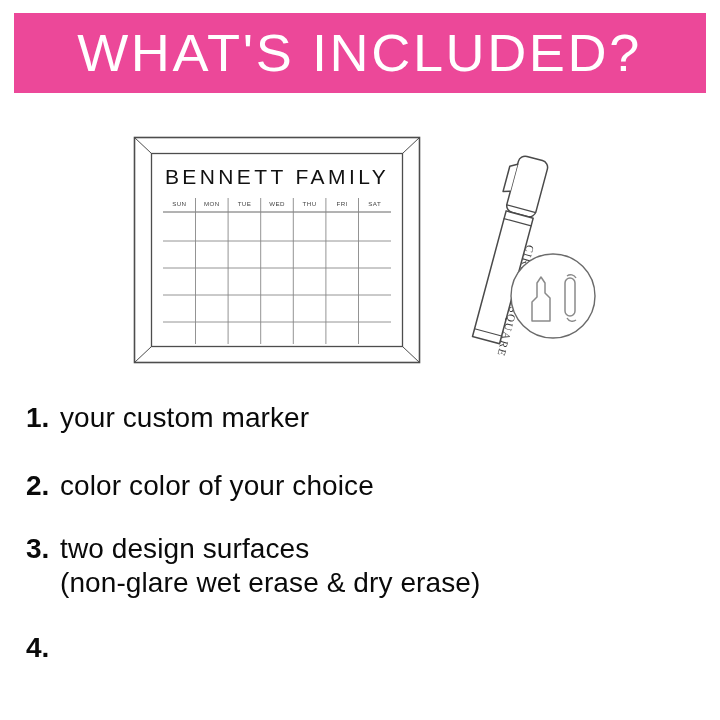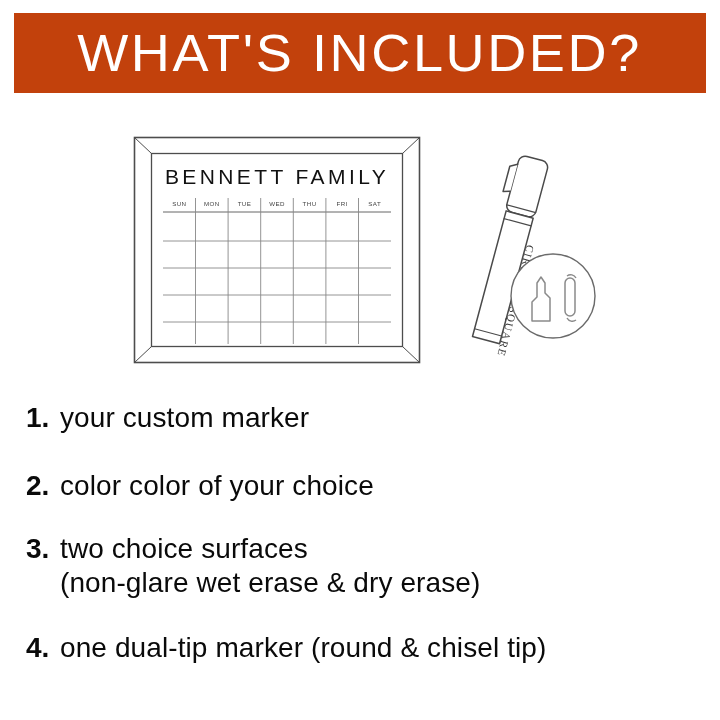--- a/index.html
+++ b/index.html
@@ -16,21 +16,21 @@
     position: relative;
   }
 
   
   #header-banner {
     position: absolute;
     left: 14px;
     top: 13px;
     width: 692px;
     height: 80px;
-    background: #c2410c;
+    background: #ec4899;
     display: flex;
     align-items: center;
     justify-content: center;
   }
   #page-title {
     color: #ffffff;
     font-family: "Liberation Sans", sans-serif;
     font-size: 52px;
     font-weight: 300;
     letter-spacing: 2.5px;
@@ -193,23 +193,22 @@
   </div>
 
   <div class="list-item" id="row-2">
     <span class="item-number">2.</span>
     <span class="item-text">color color of your choice</span>
   </div>
 
   <div class="list-item" id="row-3">
     <span class="item-number">3.</span>
     <span class="item-text">
-      <span> two choice surfaces</span>
+      <span> two design surfaces</span>
       <span class="second-line">(non-glare wet erase &amp; dry erase)</span>
     </span>
   </div>
 
   <div class="list-item" id="row-4">
     <span class="item-number">4.</span>
-    <span class="item-text">one dual-tip marker (round &amp; chisel tip)</span>
   </div>
 
 </div>
 
 </body></html>

